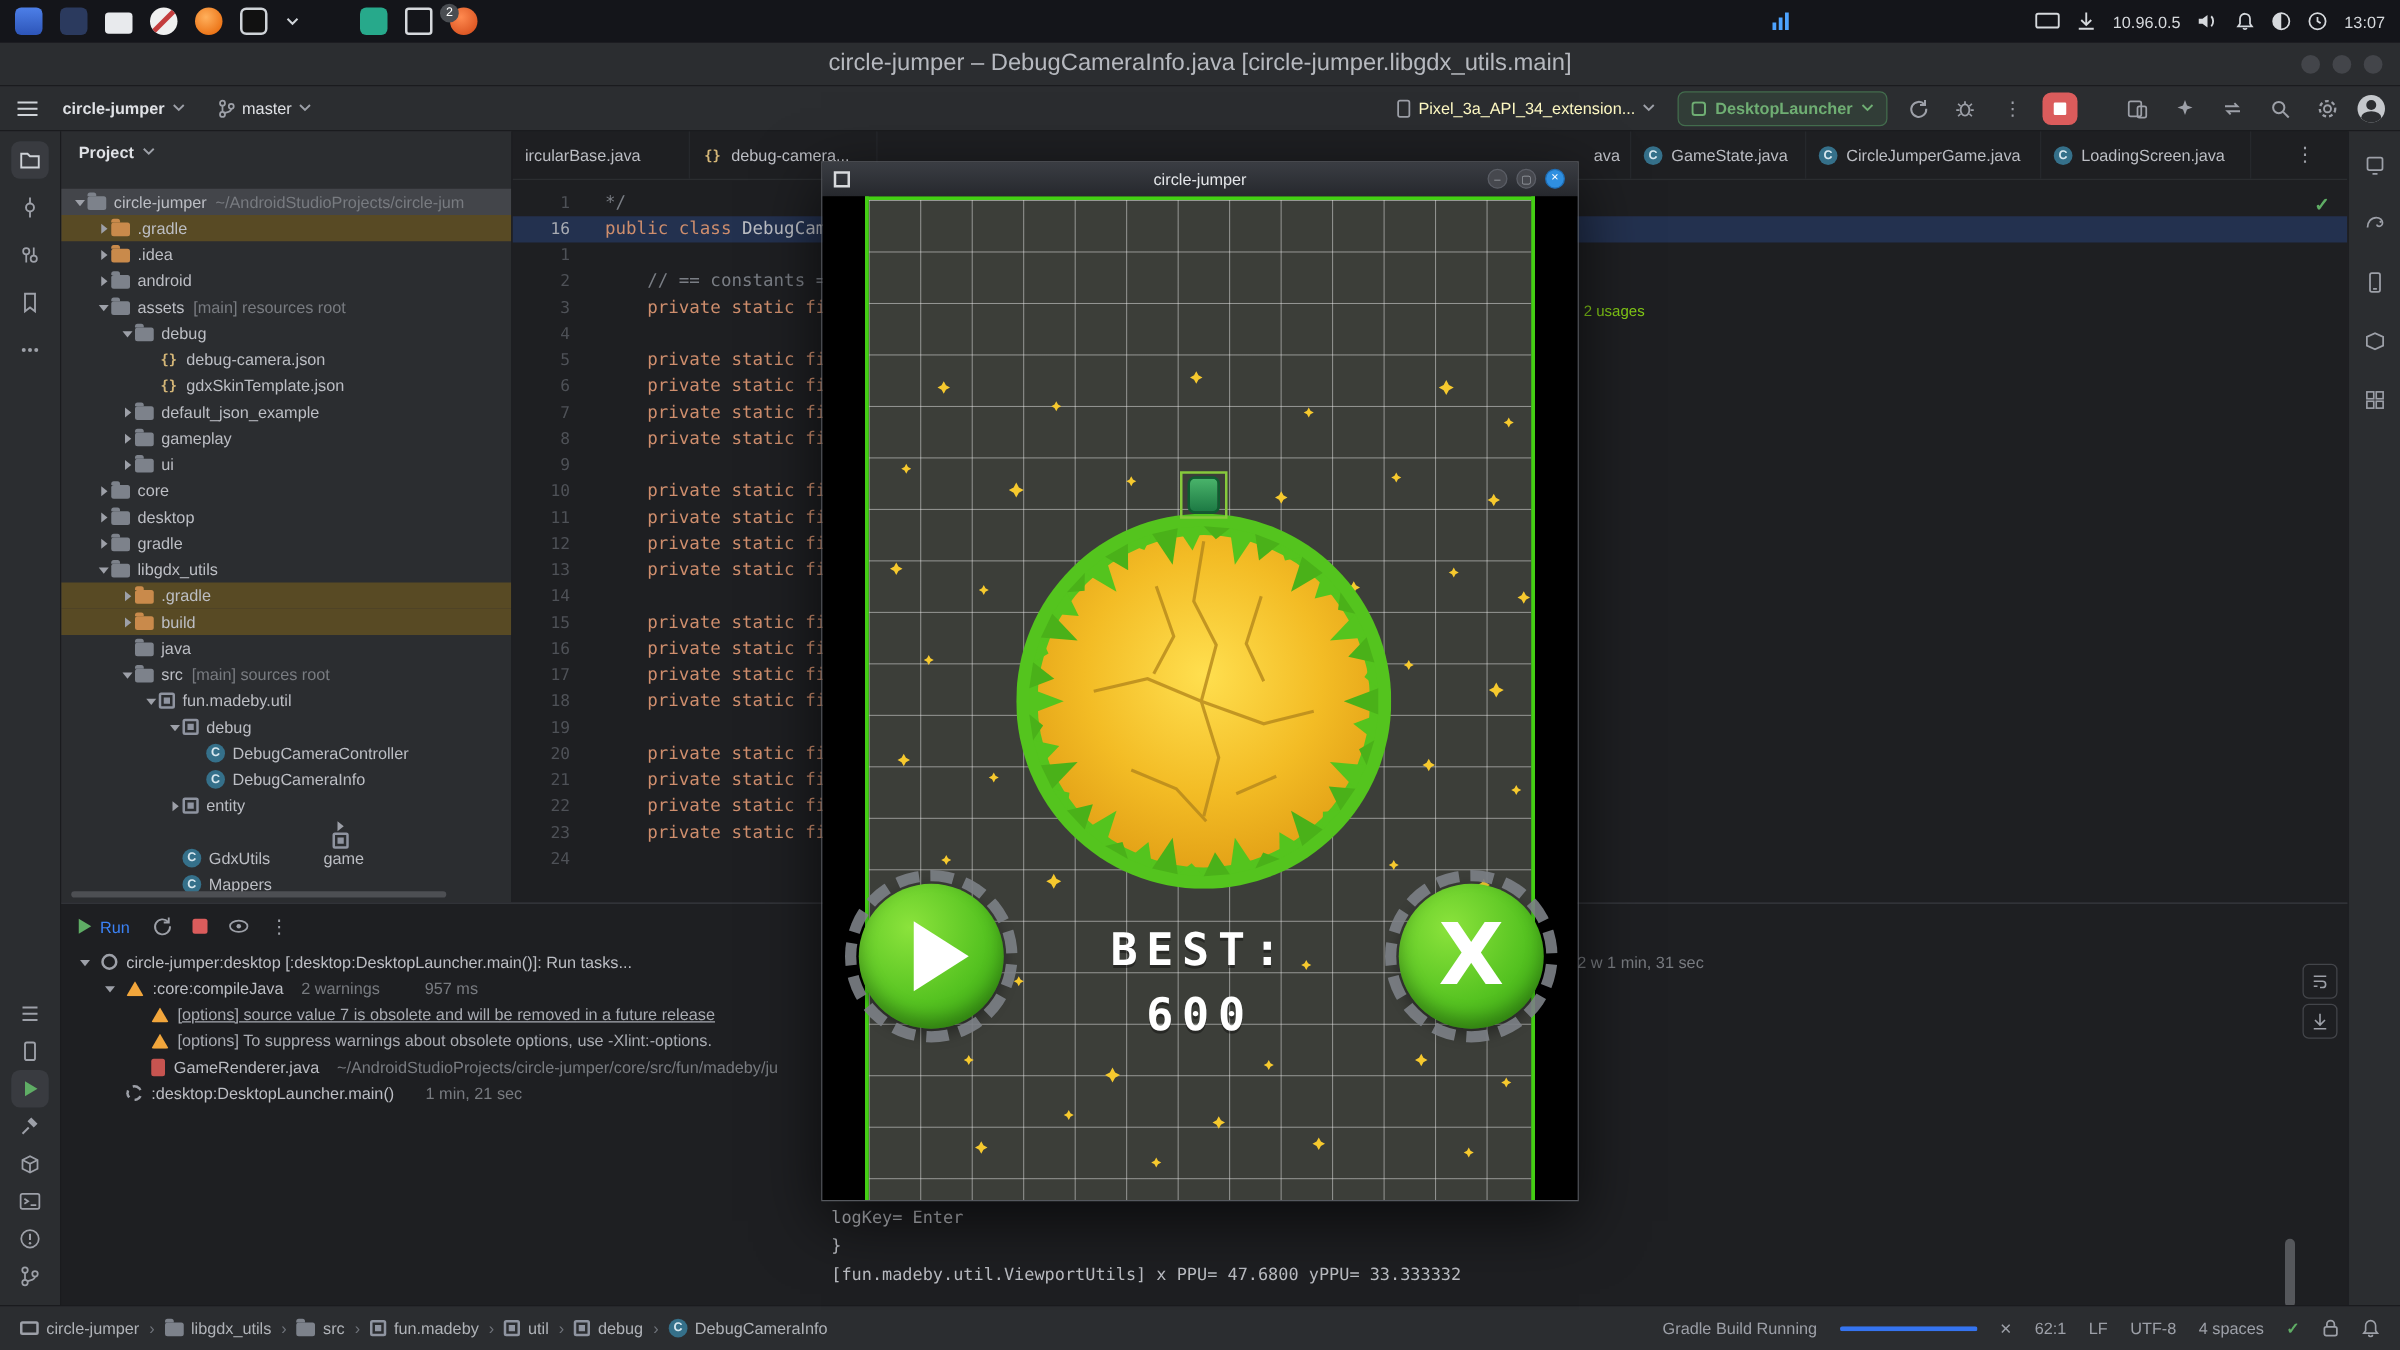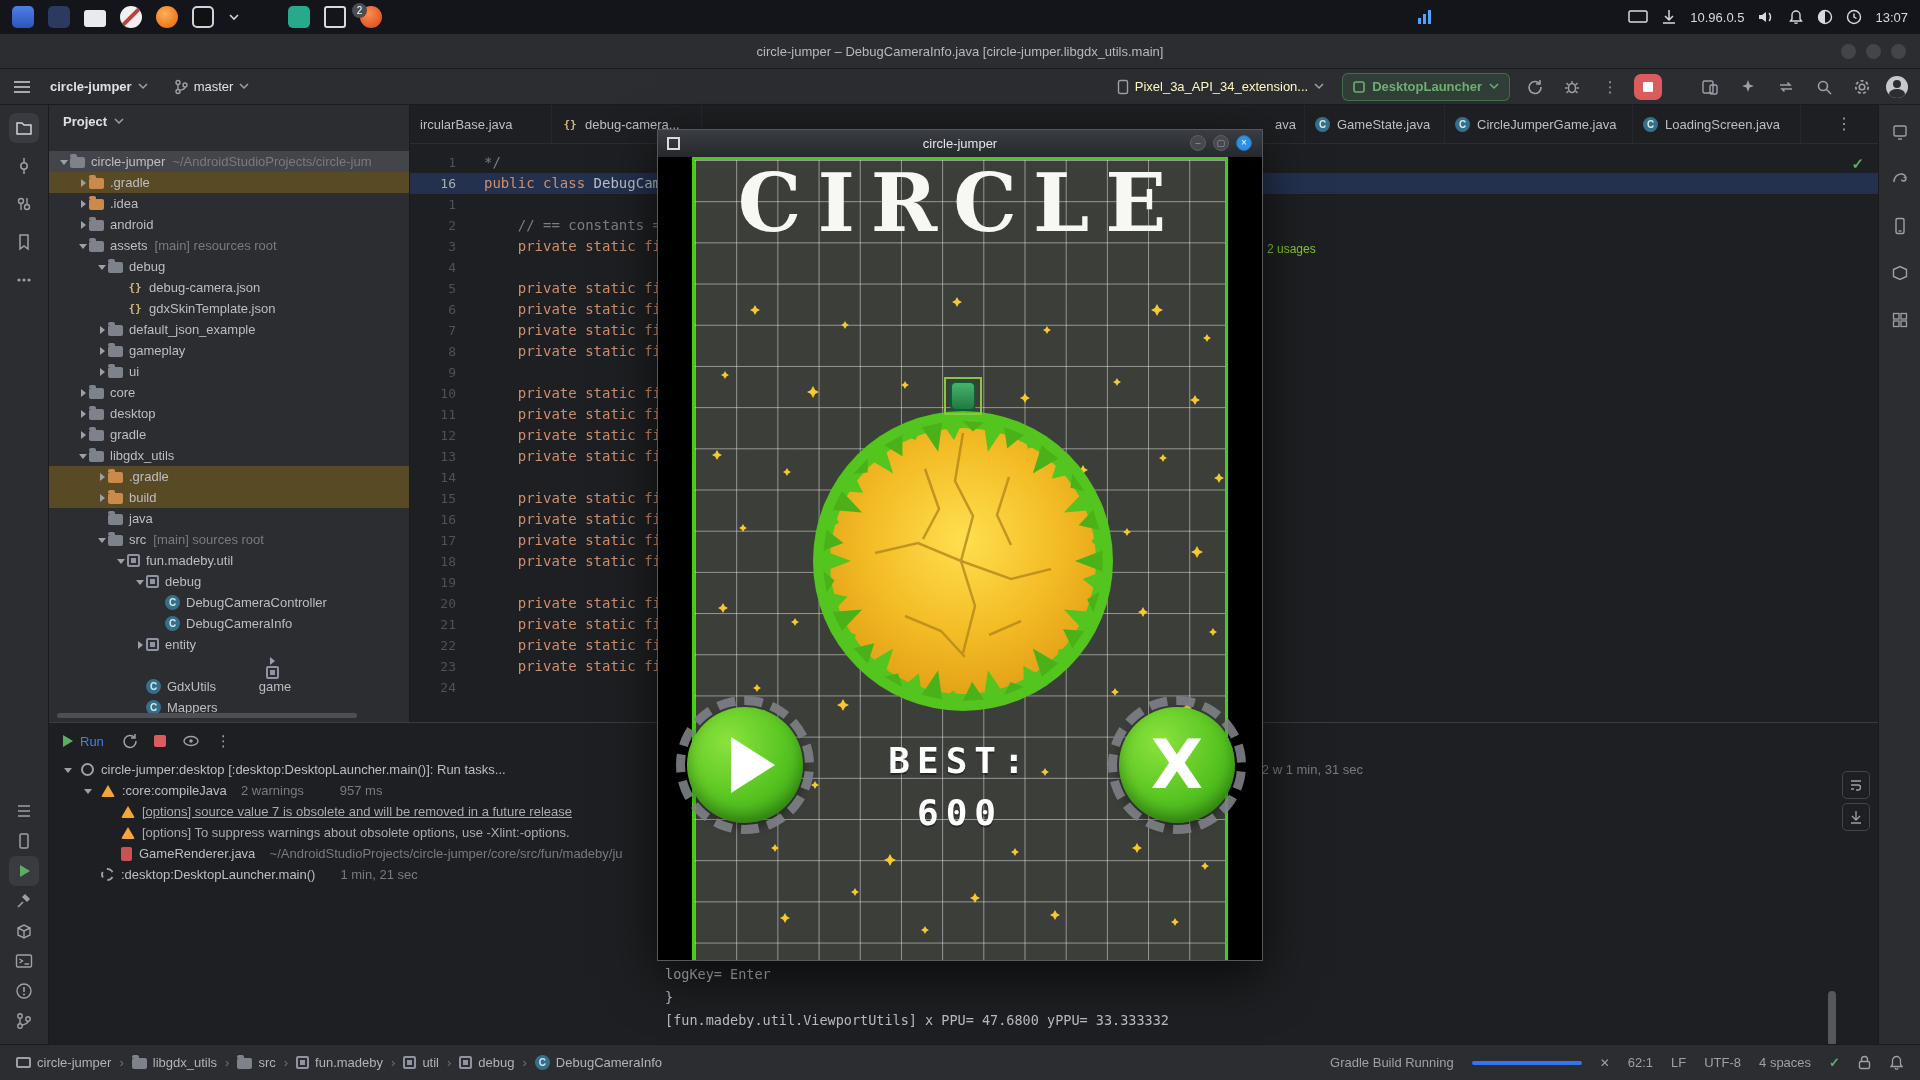--- a/index.html
+++ b/index.html
@@ -9,21 +9,21 @@
   
   #taskbar{position:absolute;left:0;top:0;width:1920px;height:34px;background:#14151a;
            display:flex;align-items:center;padding:0 12px;box-sizing:border-box;gap:14px;z-index:5}
   .tbi{width:22px;height:22px;border-radius:5px;flex:none;position:relative}
   .tb-right{margin-left:auto;display:flex;align-items:center;gap:13px;color:#d6d9dd;font-size:13px}
   .badge{position:absolute;left:352px;top:3px;width:15px;height:15px;border-radius:50%;background:#4a4d52;
          color:#fff;font-size:10px;line-height:15px;text-align:center}
   
   #ide-titlebar{position:absolute;left:0;top:34px;width:1920px;height:35px;background:#2b2d30;
                 border-bottom:1px solid #1a1b1e;display:flex;align-items:center;justify-content:center;
-                color:#b6b9bf;font-size:13px;box-sizing:border-box}
+                color:#b6b9bf;font-size:19px;box-sizing:border-box}
   .winctl{position:absolute;right:14px;top:10px;display:flex;gap:10px}
   .winctl span{width:15px;height:15px;border-radius:50%;background:#43454a;display:block}
   #ide-toolbar{position:absolute;left:0;top:69px;width:1920px;height:36px;background:#2b2d30;
                border-bottom:1px solid #1a1b1e;display:flex;align-items:center;padding:0 12px;
                box-sizing:border-box;gap:10px}
   .combo{display:flex;align-items:center;gap:6px;padding:3px 8px;border-radius:6px;color:#dfe1e5}
   .combo.dim{color:#fef9c3}
   .runcfg{display:flex;align-items:center;gap:7px;height:26px;padding:0 10px;border-radius:6px;
           background:rgba(89,168,105,.13);border:1px solid rgba(89,168,105,.45);color:#6fae73;font-weight:bold}
   .tbtn{width:28px;height:26px;display:flex;align-items:center;justify-content:center;border-radius:6px}
@@ -803,21 +803,20 @@
             <polygon points="320,688 321.4,690.6 324,692 321.4,693.4 320,696 318.6,693.4 316,692 318.6,690.6" fill="#f6c92e"></polygon>
             <polygon points="442,683 443.75,686.25 447,688 443.75,689.75 442,693 440.25,689.75 437,688 440.25,686.25" fill="#f6c92e"></polygon>
             <polygon points="510,702 511.4,704.6 514,706 511.4,707.4 510,710 508.6,707.4 506,706 508.6,704.6" fill="#f6c92e"></polygon>
             <polygon points="90,753 91.75,756.25 95,758 91.75,759.75 90,763 88.25,759.75 85,758 88.25,756.25" fill="#f6c92e"></polygon>
             <polygon points="230,766 231.4,768.6 234,770 231.4,771.4 230,774 228.6,771.4 226,770 228.6,768.6" fill="#f6c92e"></polygon>
             <polygon points="360,750 361.75,753.25 365,755 361.75,756.75 360,760 358.25,756.75 355,755 358.25,753.25" fill="#f6c92e"></polygon>
             <polygon points="480,758 481.4,760.6 484,762 481.4,763.4 480,766 478.6,763.4 476,762 478.6,760.6" fill="#f6c92e"></polygon>
             <polygon points="160,728 161.4,730.6 164,732 161.4,733.4 160,736 158.6,733.4 156,732 158.6,730.6" fill="#f6c92e"></polygon>
             <polygon points="280,733 281.75,736.25 285,738 281.75,739.75 280,743 278.25,739.75 275,738 278.25,736.25" fill="#f6c92e"></polygon>
           </svg>
-        <div class="gtitle" id="gtitle1">CIRCLE</div>
         <div id="gchar">
             <i></i>
           </div>
         <svg id="planet" width="300" height="300" viewBox="0 0 300 300">
           <defs>
             <radialGradient id="pg" cx="50%" cy="42%" r="65%">
               <stop offset="0%" stop-color="#ffdf4f"></stop>
               <stop offset="55%" stop-color="#f3bc25"></stop>
               <stop offset="100%" stop-color="#df9b13"></stop>
             </radialGradient>

